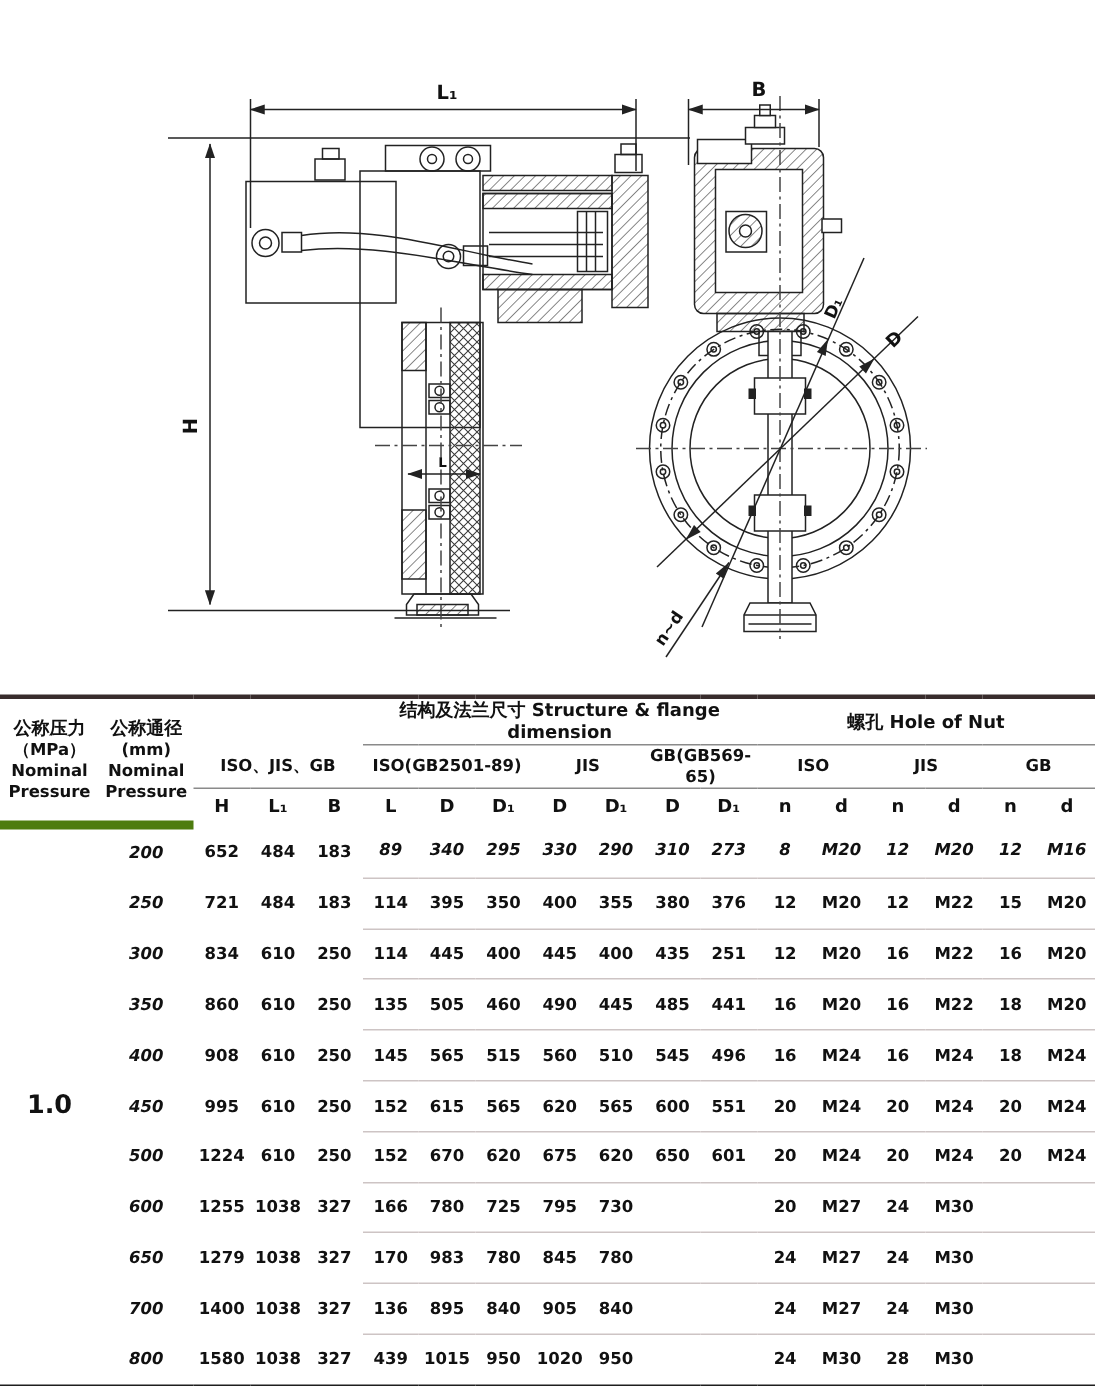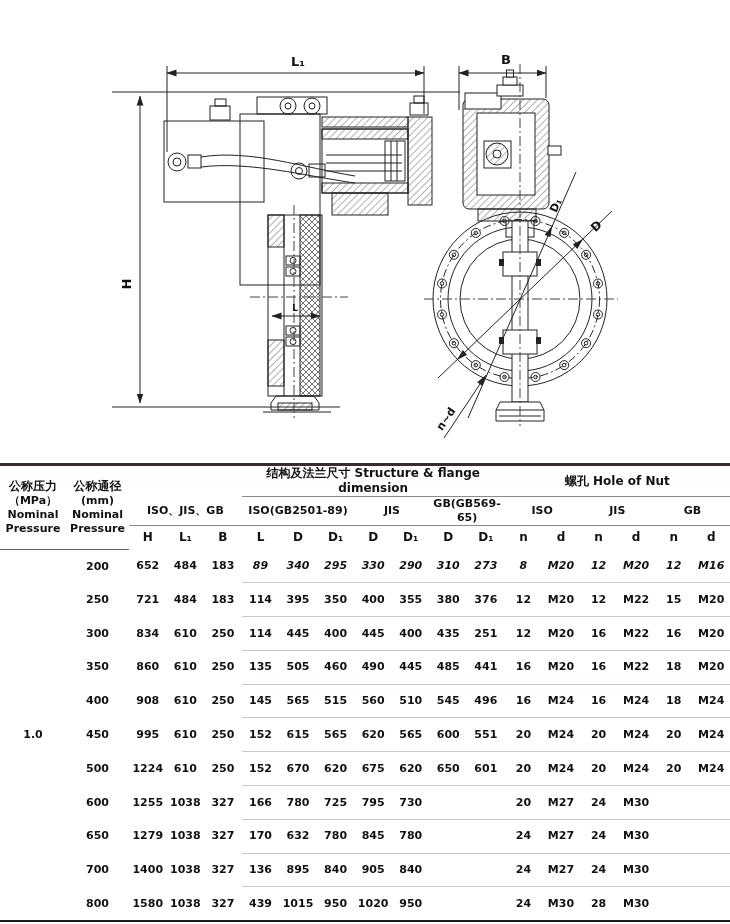--- a/index.html
+++ b/index.html
@@ -7,31 +7,31 @@
 
   .drawing { position:absolute; top:0; left:0; width:730px; height:463px; }
   svg { display:block; }
   svg text { font-family:"DejaVu Sans","Liberation Sans",sans-serif; font-weight:bold; fill:#111; }
 
   table.spec { position:absolute; top:463px; left:0; width:730px;
     border-collapse:collapse; table-layout:fixed;
     border-top:3px solid #382c2c; border-bottom:2px solid #1e1e1e; }
   th, td { padding:0; margin:0; text-align:center; font-weight:bold; line-height:1.25; }
   thead th { font-size:11px; }
-  thead .big { font-size:11px; border-bottom:1px solid #4d7c0f; vertical-align:middle; }
+  thead .big { font-size:11px; border-bottom:6px solid #4d7c0f; vertical-align:middle; }
   thead .big .zh { font-size:12px; }
   thead .grp { font-size:12px; border-bottom:1px solid #8a8a8a; height:30px; vertical-align:middle; }
   thead .nob { border-bottom:none; }
   thead tr.std th { font-size:11px; border-bottom:1px solid #8a8a8a; height:26px; vertical-align:middle; }
   thead tr.cols th { font-size:12px; height:24px; vertical-align:middle; }
   tbody td { font-size:11px; height:32.8px; vertical-align:middle; }
   tbody td.sep { border-top:1px solid #cdc4c4; }
   tbody tr:first-child td.sep { border-top:none;font-style:italic; }
-  tbody td.pressure { font-size:11px; }
-  tbody td.dn { font-size:11px; }
+  tbody td.pressure { font-size:17px; }
+  tbody td.dn { font-size:11px;font-style:italic; }
 </style>
 </head>
 <body>
 
 <div class="drawing">
 <svg width="730" height="463" viewBox="0 0 730 463">
   <defs>
     <pattern id="h" width="5" height="5" patternUnits="userSpaceOnUse" patternTransform="rotate(45)">
       <line x1="0" y1="0" x2="0" y2="5" stroke="#3a3a3a" stroke-width="0.8"></line>
     </pattern>
@@ -436,21 +436,21 @@
         <td class="sep">M30</td>
         <td class="sep"></td>
         <td class="sep"></td>
       </tr>
       <tr>
         <td class="dn">650</td>
         <td>1279</td>
         <td>1038</td>
         <td>327</td>
         <td class="sep">170</td>
-        <td class="sep">632</td>
+        <td class="sep">983</td>
         <td class="sep">780</td>
         <td class="sep">845</td>
         <td class="sep">780</td>
         <td class="sep"></td>
         <td class="sep"></td>
         <td class="sep">24</td>
         <td class="sep">M27</td>
         <td class="sep">24</td>
         <td class="sep">M30</td>
         <td class="sep"></td>

